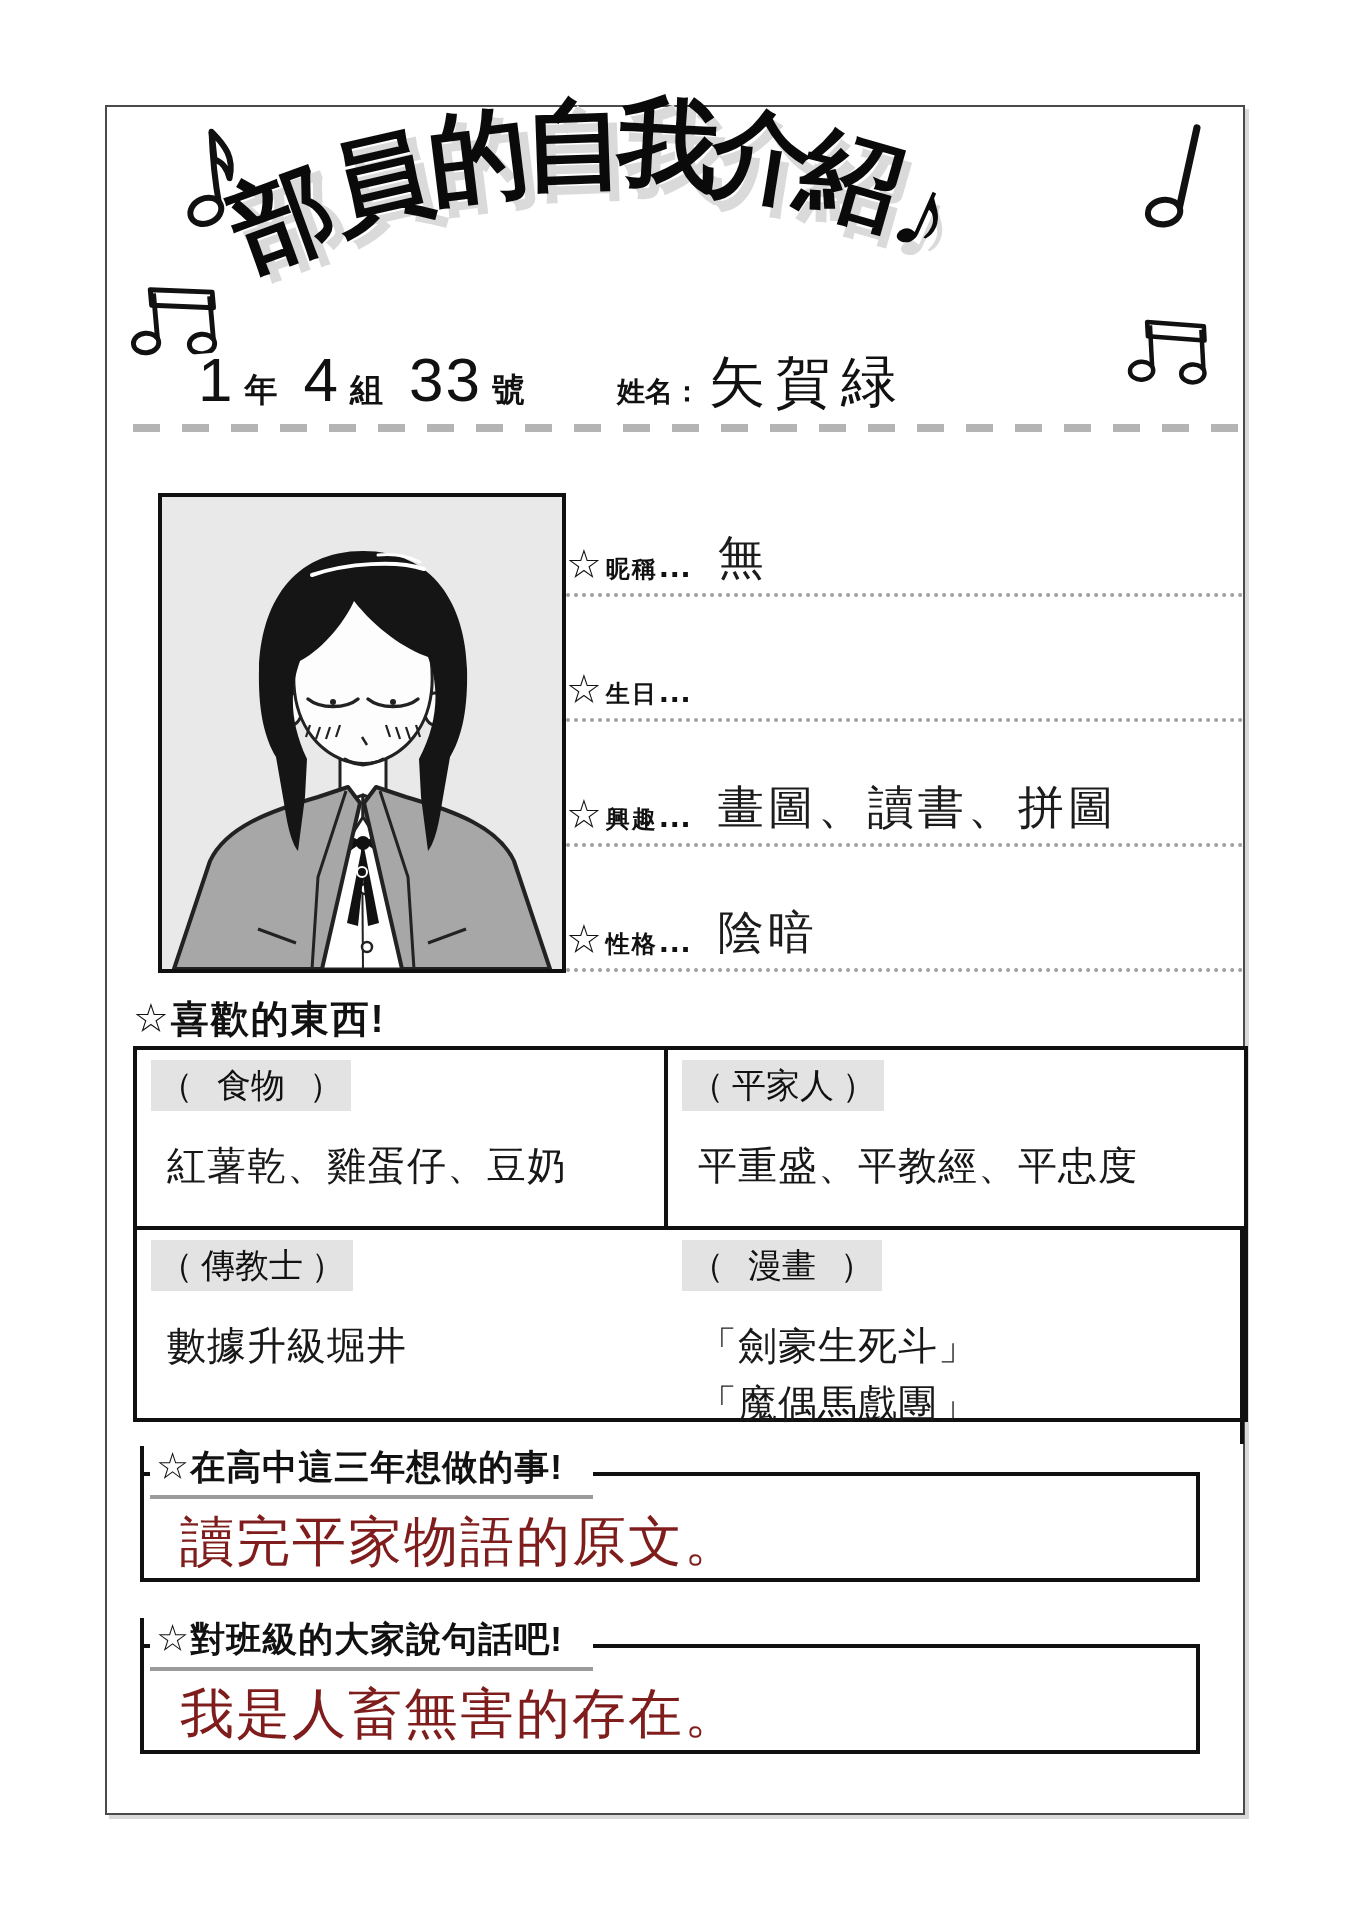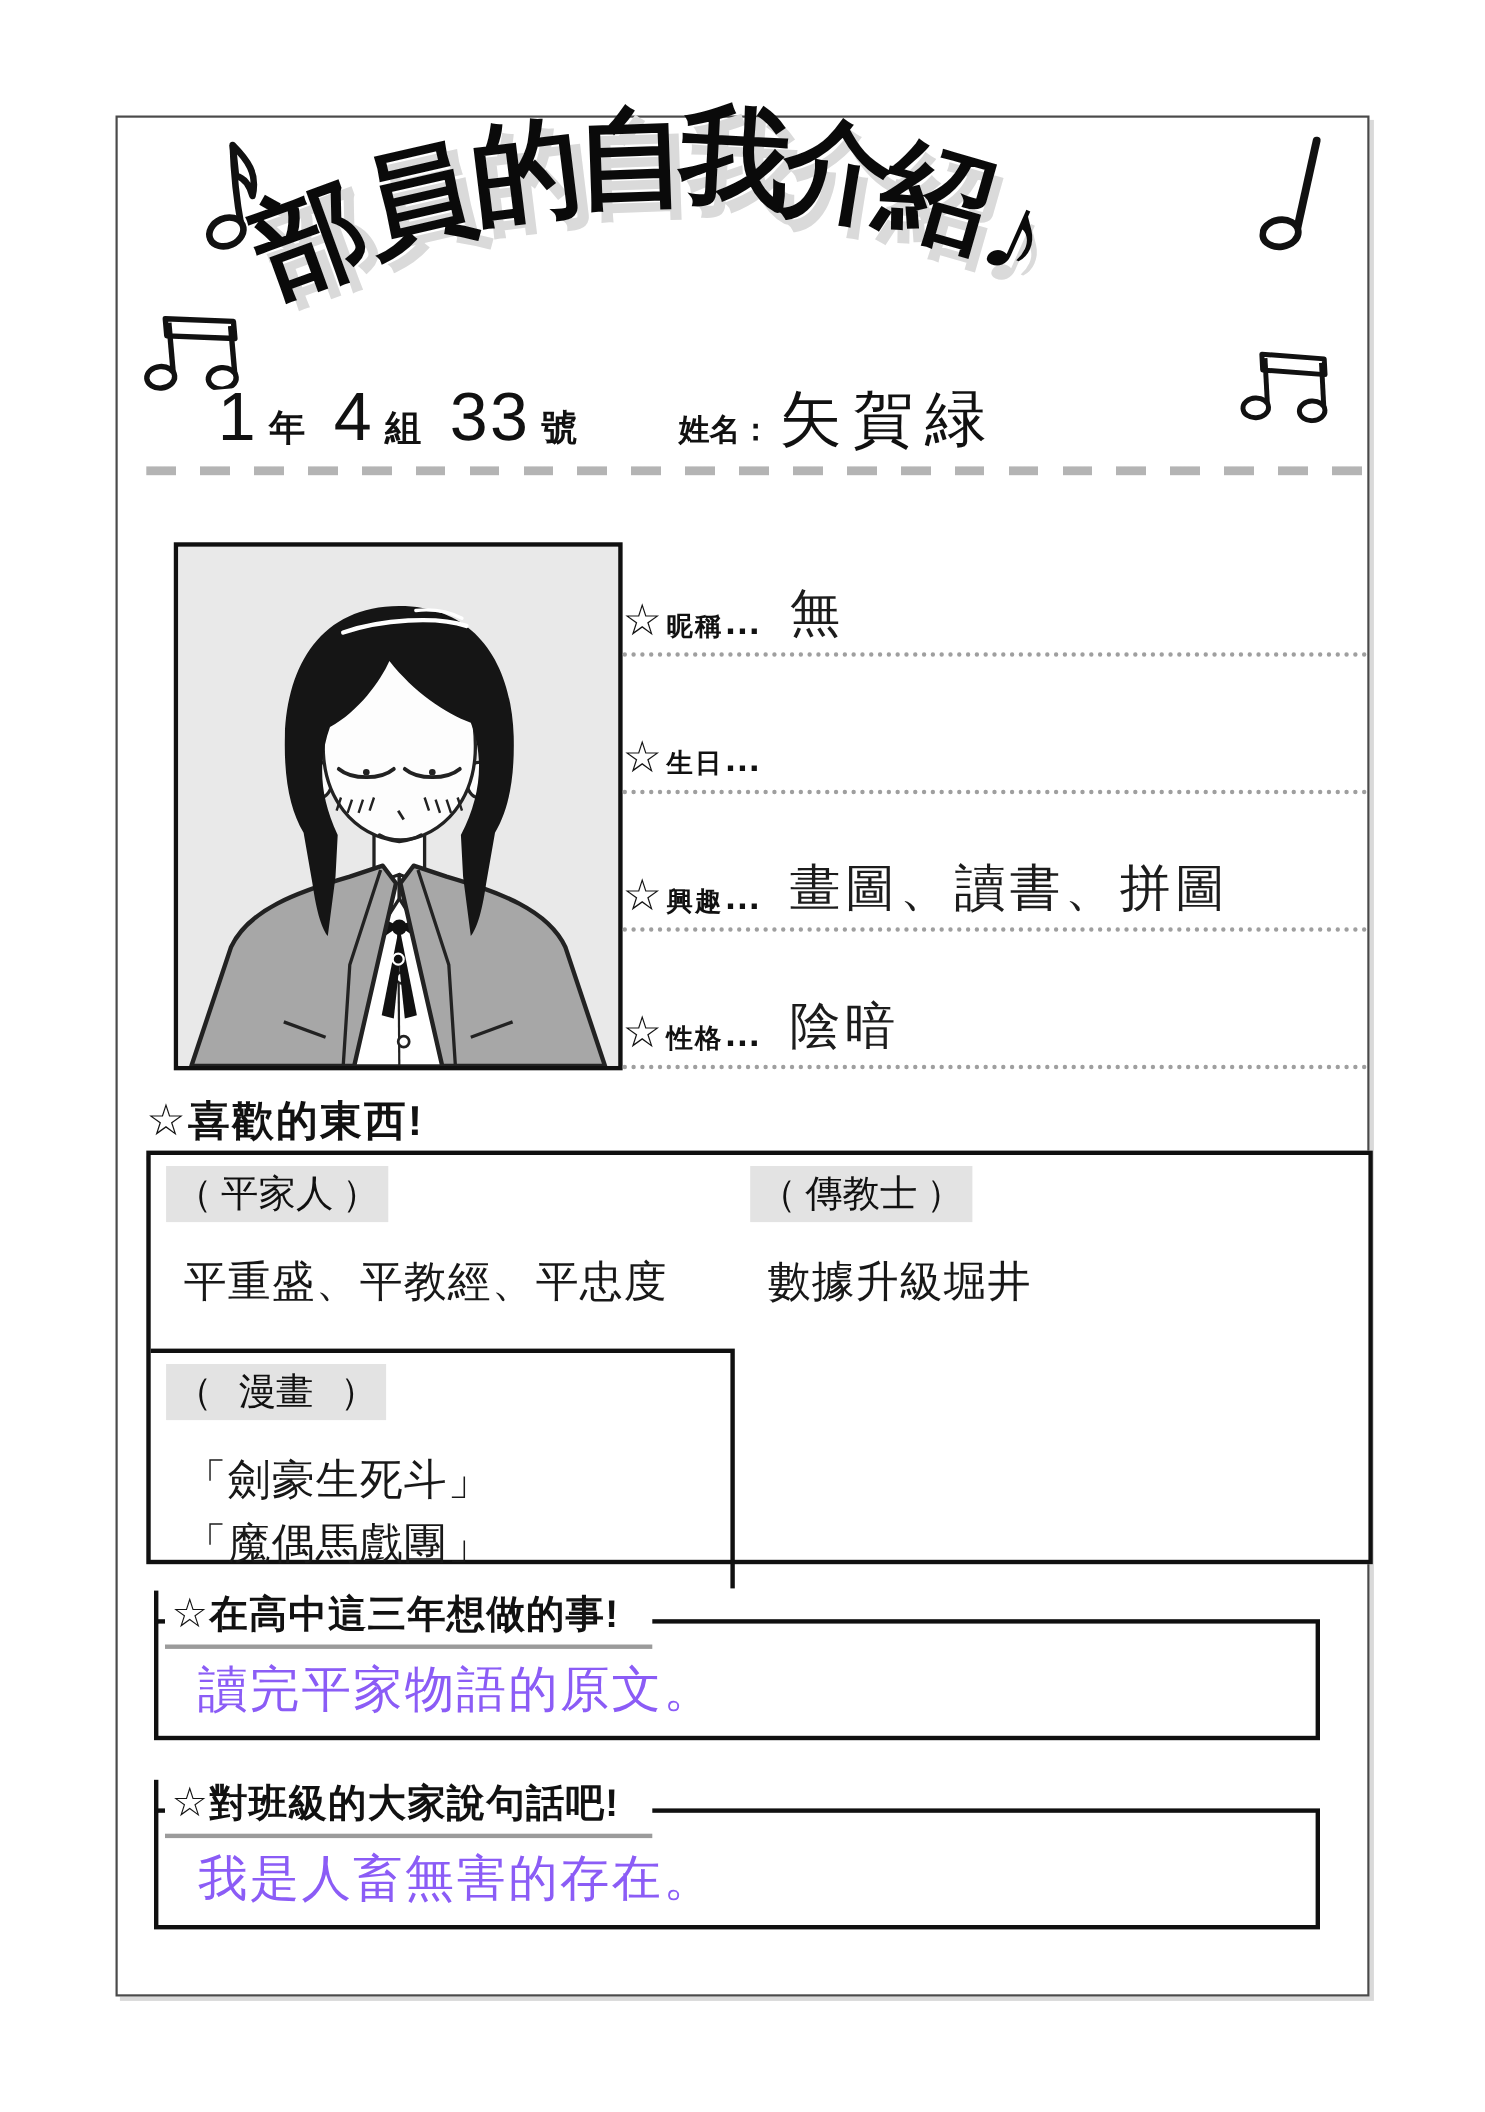--- a/index.html
+++ b/index.html
@@ -71,21 +71,21 @@
                 letter-spacing:1px;white-space:pre-line;color:#181818;}
 
   
   .sbox{position:absolute;left:140px;width:1052px;height:102px;border:4px solid #101010;background:#fff;}
   .sbox.b1{top:1472px;} .sbox.b2{top:1644px;}
   .sbox::before{content:"";position:absolute;left:-4px;top:-30px;width:4px;height:30px;background:#101010;}
   .sbox-heading{position:absolute;left:6px;top:-32px;background:#fff;white-space:nowrap;
                 padding:0 30px 4px 6px;border-bottom:4px solid #9b9b9b;
                 font-size:35px;font-weight:800;letter-spacing:1px;}
   .sbox-heading .f-star{font-size:37px;padding:0;}
-  .sbox-content{font-size:45px;font-weight:400;margin:30px 0 0 36px;letter-spacing:2px;color:#8b5cf6;}
+  .sbox-content{font-size:54px;font-weight:400;margin:30px 0 0 36px;letter-spacing:2px;color:#7f1d1d;}
 </style>
 </head>
 <body>
 
 <div class="page">
 
   <div class="frame"></div>
 
   <div class="title">
     <span class="title-char">部</span>
@@ -208,20 +208,24 @@
     <span class="f-star">☆</span>
     <span class="f-label">性格</span>
     <span class="f-dots">…</span>
     <span class="f-value">陰暗</span>
   </div>
 
   <div class="likes-heading">
     <span class="f-star">☆</span><span>喜歡的東西!</span>
   </div>
   <div class="likes-table">
+    <div class="cell c1">
+      <span class="cat"><span>（</span><span class="cat-label">食物</span><span>）</span></span>
+      <div class="cell-content">紅薯乾、雞蛋仔、豆奶</div>
+    </div>
     <div class="cell c2">
       <span class="cat"><span>（</span><span class="cat-label">平家人</span><span>）</span></span>
       <div class="cell-content">平重盛、平教經、平忠度</div>
     </div>
     <div class="cell c4">
       <span class="cat"><span>（</span><span class="cat-label">傳教士</span><span>）</span></span>
       <div class="cell-content">數據升級堀井</div>
     </div>
     <div class="cell c3">
       <span class="cat"><span>（</span><span class="cat-label">漫畫</span><span>）</span></span>

